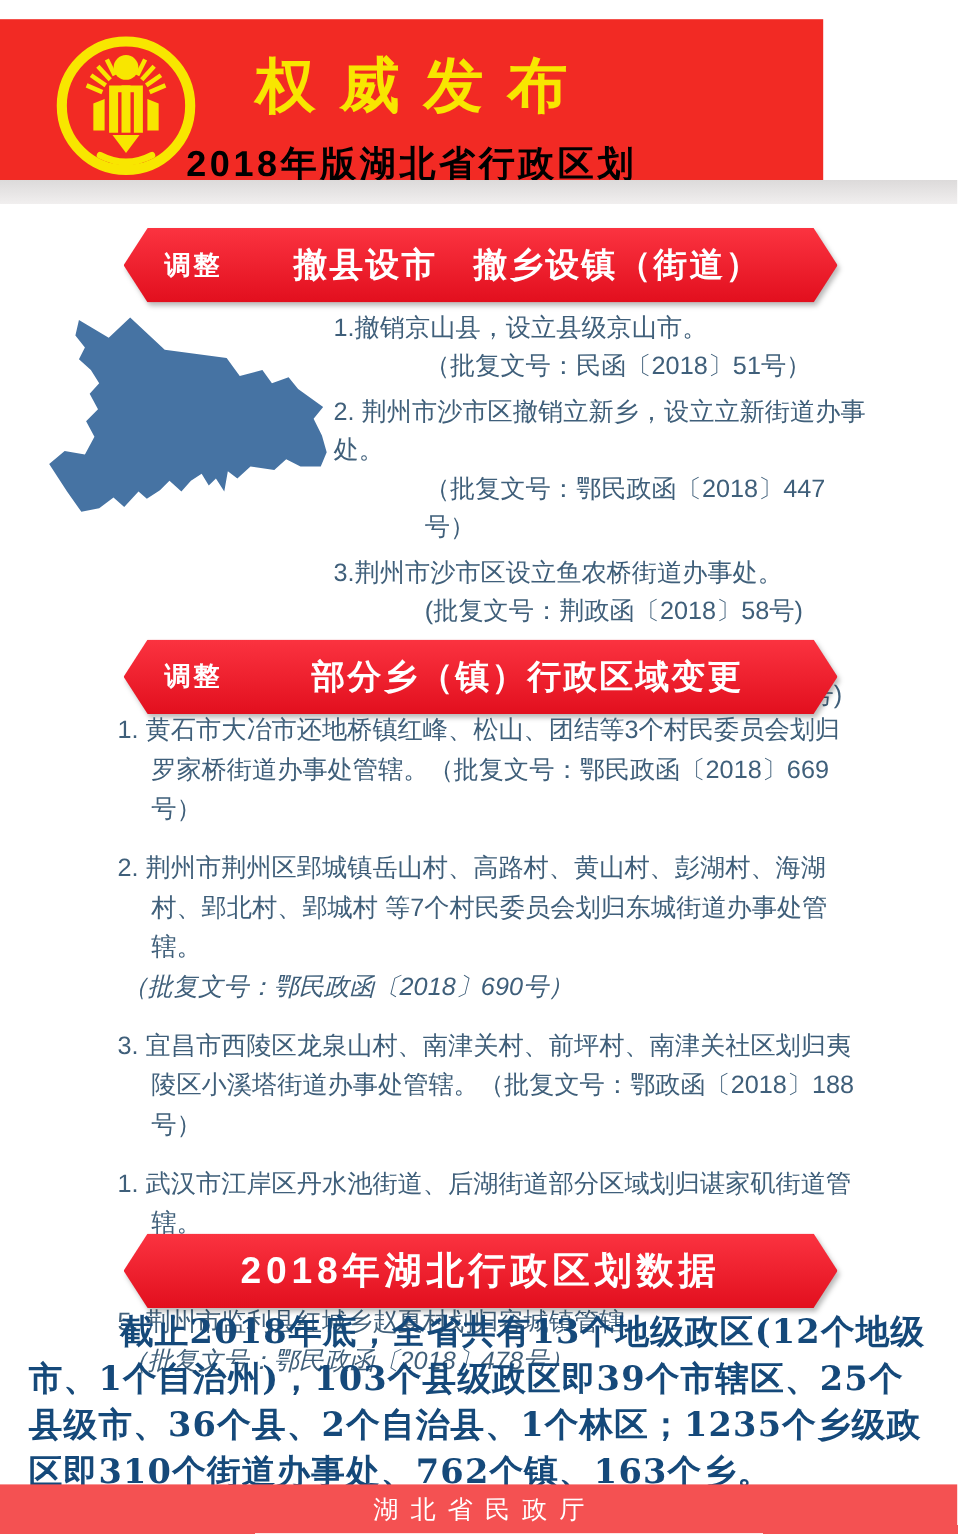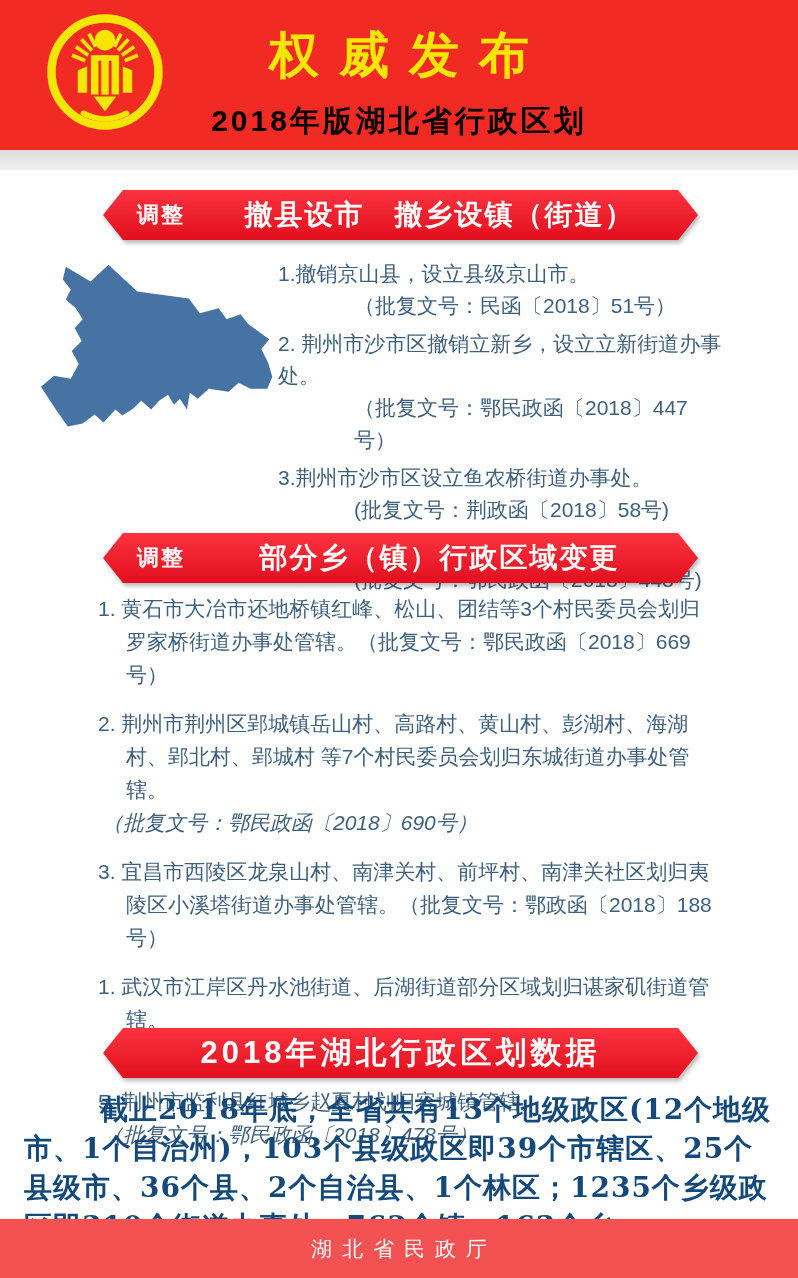--- a/index.html
+++ b/index.html
@@ -5,21 +5,21 @@
   * { margin:0; padding:0; box-sizing:border-box; }
   html,body { background:#ffffff; }
   body { font-family:"Liberation Sans", sans-serif; }
   .page {
     position:relative; width:798px; height:1278px; margin:0 auto;
     background:#ffffff; overflow:hidden;
   }
 
   
   .header {
-    position:absolute; left:0; top:0; width:798px; height:150px;
+    position:absolute; left:0; top:16px; width:686px; height:150px;
     background:#f22a24; text-align:center;
   }
   .emblem {
     position:absolute; left:44px; top:12px; width:122px; height:122px;
   }
   .header-title {
     padding-top:22px; color:#f8e600; font-size:50px; font-weight:bold;
     letter-spacing:20px; text-indent:20px;
   }
   .header-subtitle {
@@ -27,21 +27,21 @@
     letter-spacing:3px;
   }
   .header-shadow {
     position:absolute; left:0; top:150px; width:798px; height:20px;
     background:linear-gradient(#dcdada, #f1efef);
   }
 
   
   .banner-wrap { position:absolute; filter:drop-shadow(2px 3px 2px rgba(0,0,0,0.28)); }
   .banner {
-    display:flex; align-items:center; height:50px; width:595px;
+    display:flex; align-items:center; height:62px; width:595px;
     background:linear-gradient(#fb3340, #e20f1e);
     clip-path:polygon(0 50%, 20px 0, calc(100% - 20px) 0, 100% 50%, calc(100% - 20px) 100%, 20px 100%);
     color:#ffffff;
     gap:26px;
   }
   .banner .tag { font-size:22px; font-weight:bold; margin-left:34px; letter-spacing:2px; }
   .banner .title { flex:1; text-align:center; font-size:28px; font-weight:bold; letter-spacing:2px; padding-right:30px; }
   .banner.center-only .title { padding:0 30px; font-size:31px; letter-spacing:4px; }
 
   
@@ -61,21 +61,21 @@
 
   
   .stats {
     position:absolute; left:24px; top:1090px; width:752px;
     color:#15497a; font-family:"DejaVu Serif", serif; font-weight:bold;
     font-size:28px; line-height:39px; text-indent:76px; letter-spacing:1px;
   }
 
   
   .footer {
-    position:absolute; left:0; bottom:0; width:798px; height:59px;
+    position:absolute; left:0; bottom:0; width:798px; height:41px;
     background:#f45152; color:#ffffff; display:flex; align-items:center; justify-content:center;
     font-family:Liberation Mono, monospace; font-size:21px; letter-spacing:10px; text-indent:10px;
   }
 </style>
 </head>
 <body>
 
 <div class="page">
 
   <div class="header">

